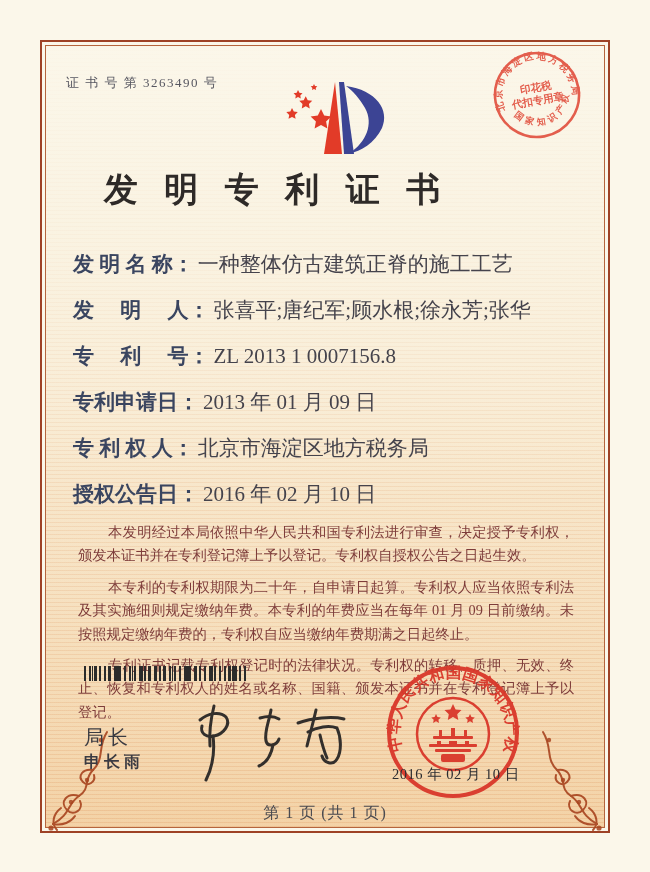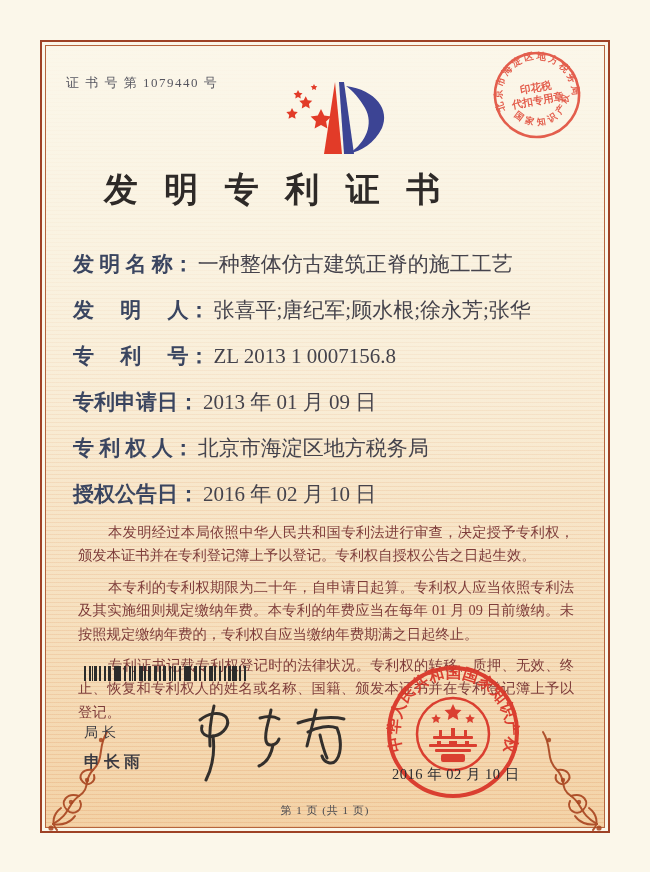--- a/index.html
+++ b/index.html
@@ -43,28 +43,28 @@
     font-size:14.3px;line-height:23.4px;color:#7e3c3a;text-align:justify;
   }
   .paras p{margin:8px;text-indent:2.1em;}
   .barcode{
     left:84px;top:666px;width:164px;height:15px;
     background:
       repeating-linear-gradient(90deg,#2b2b2b 0 2px,transparent 2px 5px),
       repeating-linear-gradient(90deg,#2b2b2b 0 1px,transparent 1px 8px),
       repeating-linear-gradient(90deg,transparent 0 10px,#2b2b2b 10px 13px,transparent 13px 23px);
   }
-  .signer-title{left:84px;top:724px;font-size:14px;letter-spacing:4px;color:#3b3b42;text-align:right;}
+  .signer-title{left:84px;top:724px;font-size:20px;letter-spacing:4px;color:#3b3b42;text-align:right;}
   .signer-name{left:84px;top:752px;font-size:16px;letter-spacing:4px;color:#3b3b42;font-weight:bold;}
   .signature{left:186px;top:690px;}
   .logo{left:268px;top:76px;}
   .tax-stamp{left:491px;top:49px;transform:rotate(-10deg);opacity:.88;}
   .big-seal{left:383px;top:662px;opacity:.95;}
   .issue-date{left:392px;top:765px;font-size:14.5px;color:#2c2c30;letter-spacing:.5px;z-index:6;}
-  .footer{left:0;top:803px;width:650px;text-align:center;font-size:11px;color:#4a4a50;letter-spacing:1px;}
+  .footer{left:0;top:803px;width:650px;text-align:center;font-size:16px;color:#4a4a50;letter-spacing:1px;}
   .ornament{left:41px;top:730px;}
   .ornament.right{left:auto;right:41px;transform:scaleX(-1);}
   .z1{z-index:1}.z2{z-index:2}.z3{z-index:3}
 </style>
 </head>
 <body>
 
 <div class="page">
 
   <div class="texture abs"></div>
@@ -97,21 +97,21 @@
       <path d="M20,78 c-8,6 -10,16 -4,22"></path>
     </g>
     <g fill="#a8441f" opacity=".85">
       <circle cx="60" cy="10" r="2.2"></circle>
         <circle cx="46" cy="50" r="2.2"></circle>
       <circle cx="30" cy="72" r="2.2"></circle>
         <circle cx="10" cy="98" r="2.6"></circle>
     </g>
   </svg>
 
-  <div class="abs cert-no z2">证 书 号 第 1079440 号</div>
+  <div class="abs cert-no z2">证 书 号 第 3263490 号</div>
 
   <svg class="abs logo z2" width="136" height="94" viewBox="0 0 136 94">
     <g fill="#e23b28">
       <path d="M53 33 l3.2 6.6 7.2 .9 -5.3 5 1.3 7.1 -6.4-3.5 -6.4 3.5 1.3-7.1 -5.3-5 7.2-.9 z"></path>
       <path d="M38 20 l2.2 4.4 4.9 .6 -3.6 3.4 .9 4.8 -4.4-2.4 -4.3 2.4 .8-4.8 -3.5-3.4 4.8-.6 z" transform="scale(0.92) translate(3,2)"></path>
       <path d="M24 32 l1.8 3.6 4 .5 -2.9 2.8 .7 3.9 -3.6-1.9 -3.5 1.9 .7-3.9 -2.9-2.8 4-.5 z"></path>
       <path d="M30 14 l1.4 2.8 3.1 .4 -2.2 2.2 .5 3 -2.8-1.5 -2.7 1.5 .5-3 -2.2-2.2 3.1-.4 z"></path>
       <path d="M46 8 l1 2 2.3 .3 -1.6 1.6 .4 2.2 -2.1-1.1 -2 1.1 .4-2.2 -1.7-1.6 2.3-.3 z"></path>
       <polygon points="67,6 74,78 56,78"></polygon>
     </g>

